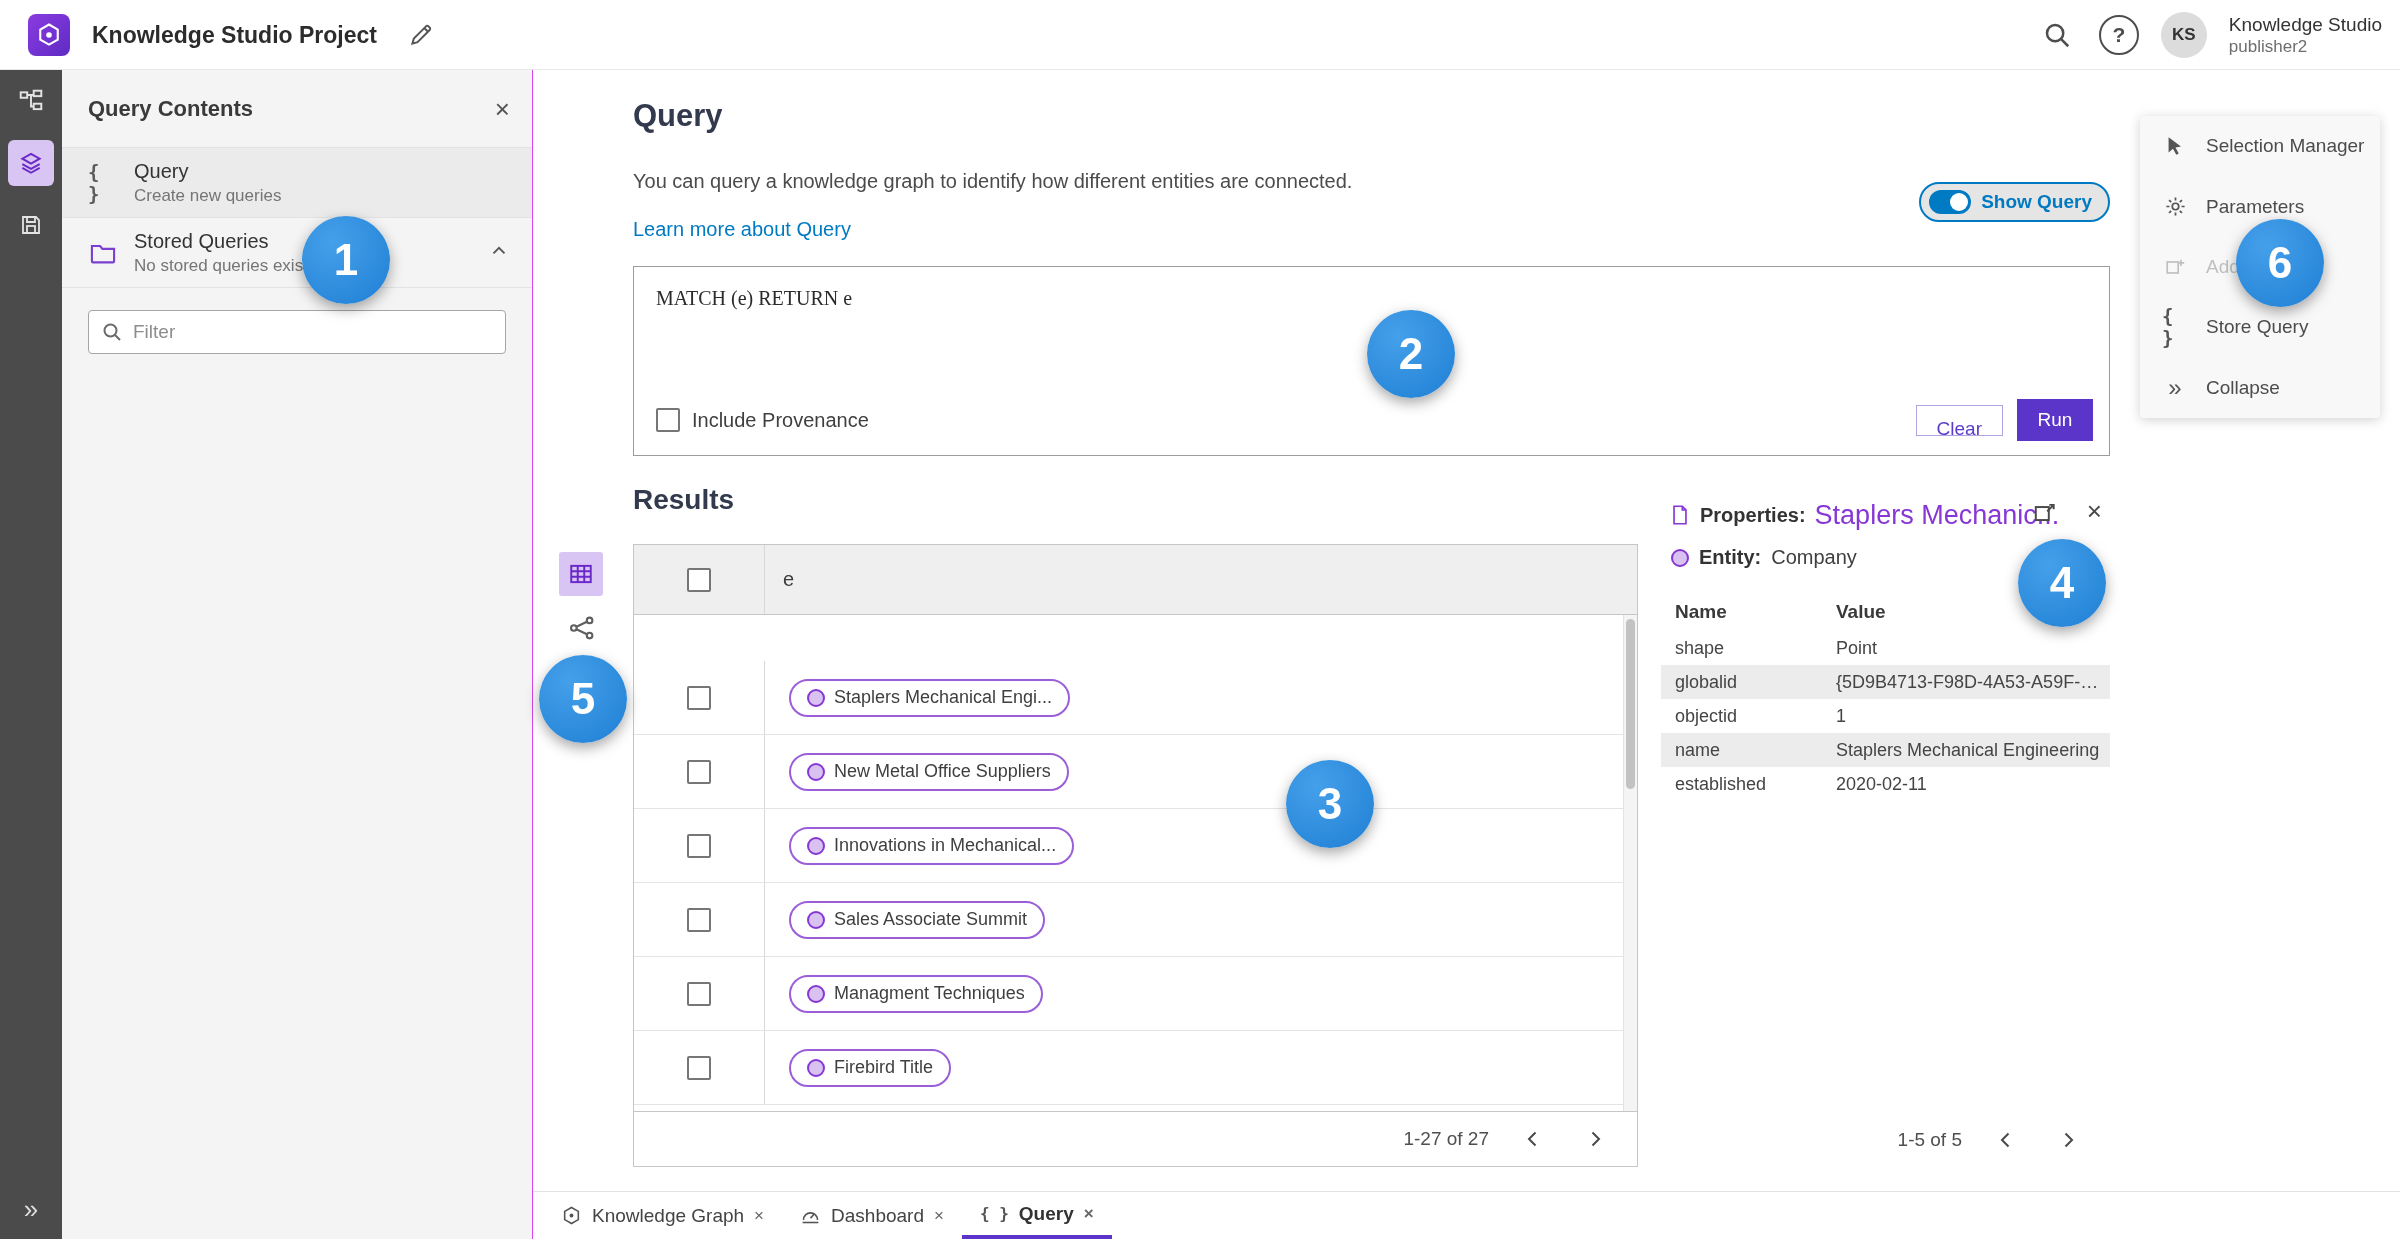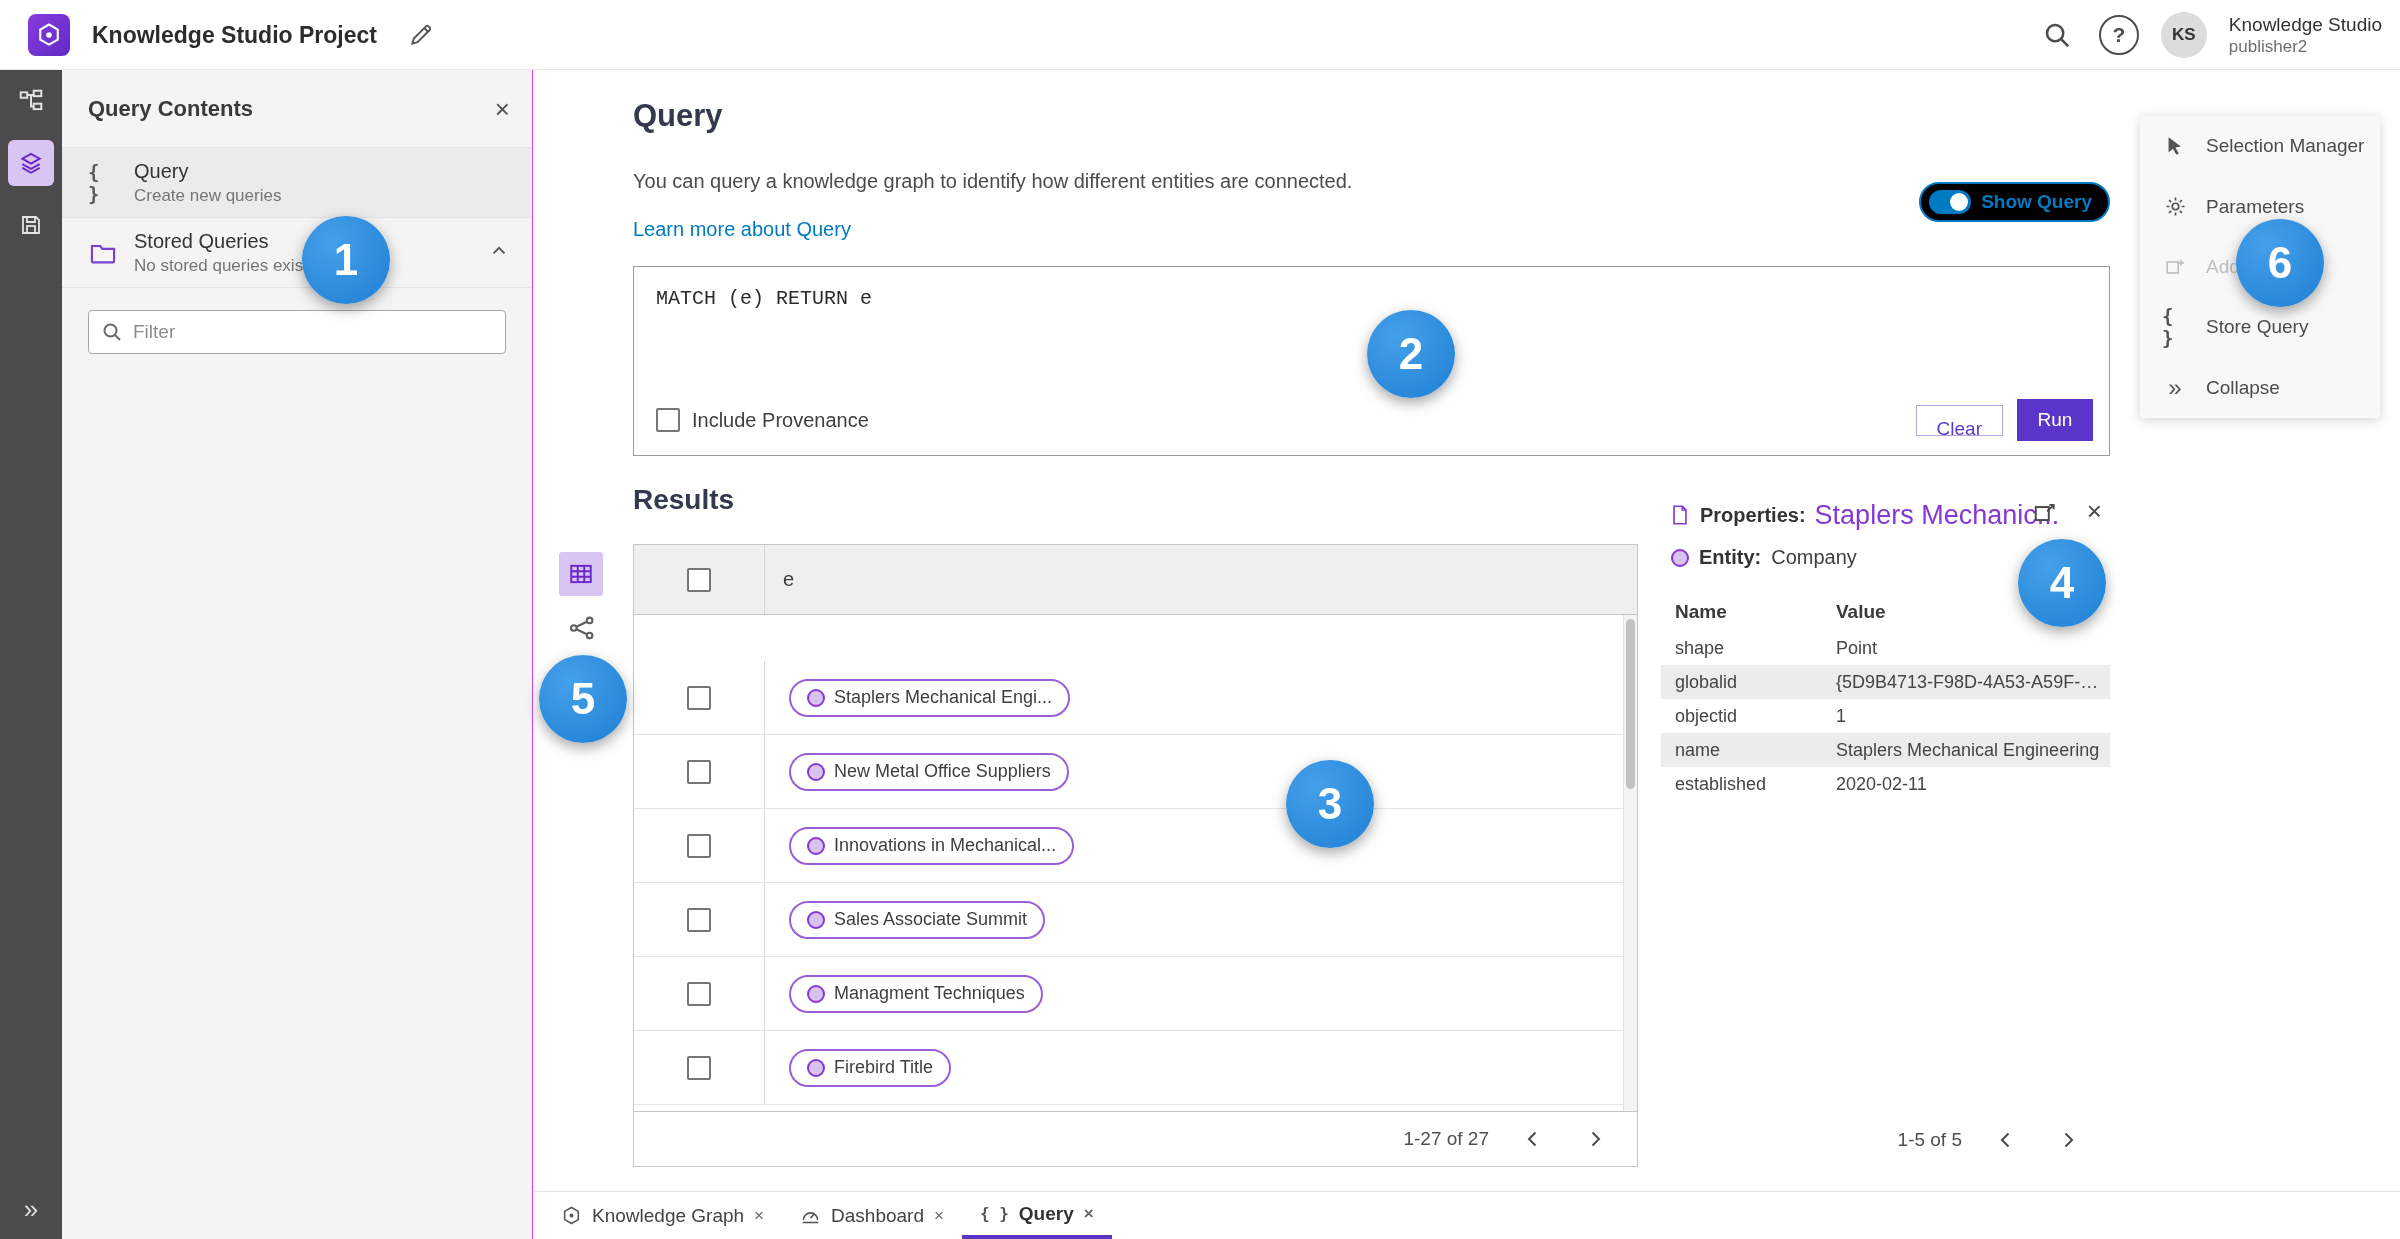--- a/index.html
+++ b/index.html
@@ -51,27 +51,27 @@
   .filterwrap input::placeholder { color:#8d8d8d; }
   .filterwrap .mag { position:absolute; left:12px; top:10px; color:#6a6a6a; }
 
   .braces { font-family:"DejaVu Sans Mono",monospace; font-weight:700; font-size:19px; }
 
   
   .q-title { left:633px; top:98px; font-size:31px; font-weight:700; color:#333a4d; }
   .q-desc  { left:633px; top:170px; font-size:20px; color:#4b4b4b; }
   .q-link  { left:633px; top:218px; font-size:20px; color:#007ac2; text-decoration:none; }
   .toggle-pill { right:290px; top:182px; height:40px; border:2px solid #007ac2; border-radius:22px;
-    display:flex; align-items:center; gap:10px; padding:0 16px 0 8px; background:#000000; }
+    display:flex; align-items:center; gap:10px; padding:0 16px 0 8px; background:#e5e5e5; }
   .switch { width:42px; height:24px; border-radius:12px; background:#007ac2; position:relative; }
   .switch .knob { position:absolute; right:3px; top:3px; width:18px; height:18px; border-radius:50%; background:#fff; }
   .toggle-pill span { font-size:19px; font-weight:600; color:#007ac2; }
 
   .editor { left:633px; top:266px; width:1477px; height:190px; border:1px solid #9c9c9c; background:#fff; }
-  .editor pre { padding:20px 22px; font-family:Liberation Mono, monospace; font-size:20px; color:#2b2b2b; }
+  .editor pre { padding:20px 22px; font-family:Liberation Serif, serif; font-size:20px; color:#2b2b2b; }
   .editor-bottom { position:absolute; left:22px; right:16px; bottom:12px; height:46px;
     display:flex; align-items:center; justify-content:space-between; }
   .chk { width:24px; height:24px; border:2px solid #767676; border-radius:2px; background:#fff; flex:none; }
   .prov { display:flex; align-items:center; gap:12px; font-size:20px; color:#3f3f3f; }
   .btn-clear { height:31px; padding:12px 20px; border:1px solid #b3a3e2; color:#5b3cc9; font-size:19px; background:#fff; }
   .btn-run { height:42px; width:76px; background:#5b35c9; color:#fff; font-size:19px; margin-left:14px; }
   .ed-actions { display:flex; align-items:center; }
 
   
   .r-title { left:633px; top:484px; font-size:28px; font-weight:700; color:#333a4d; }

